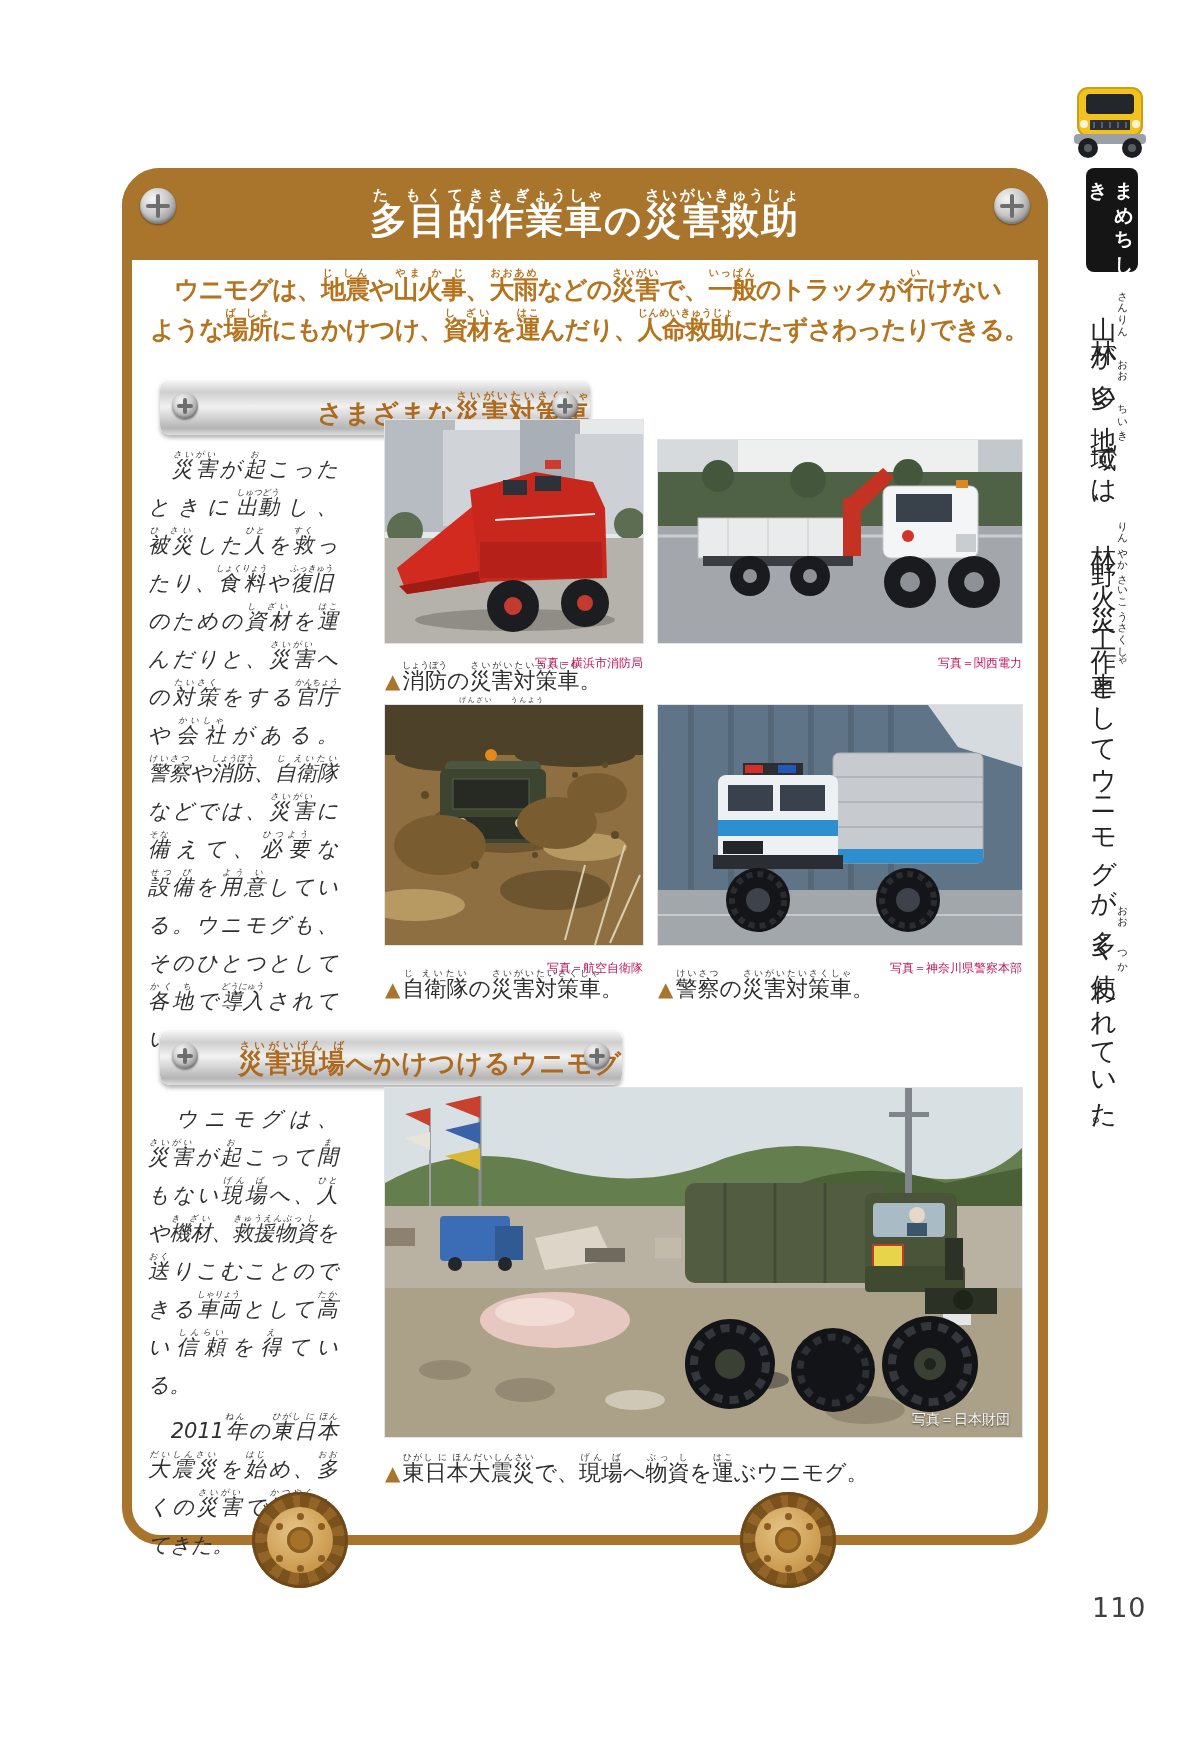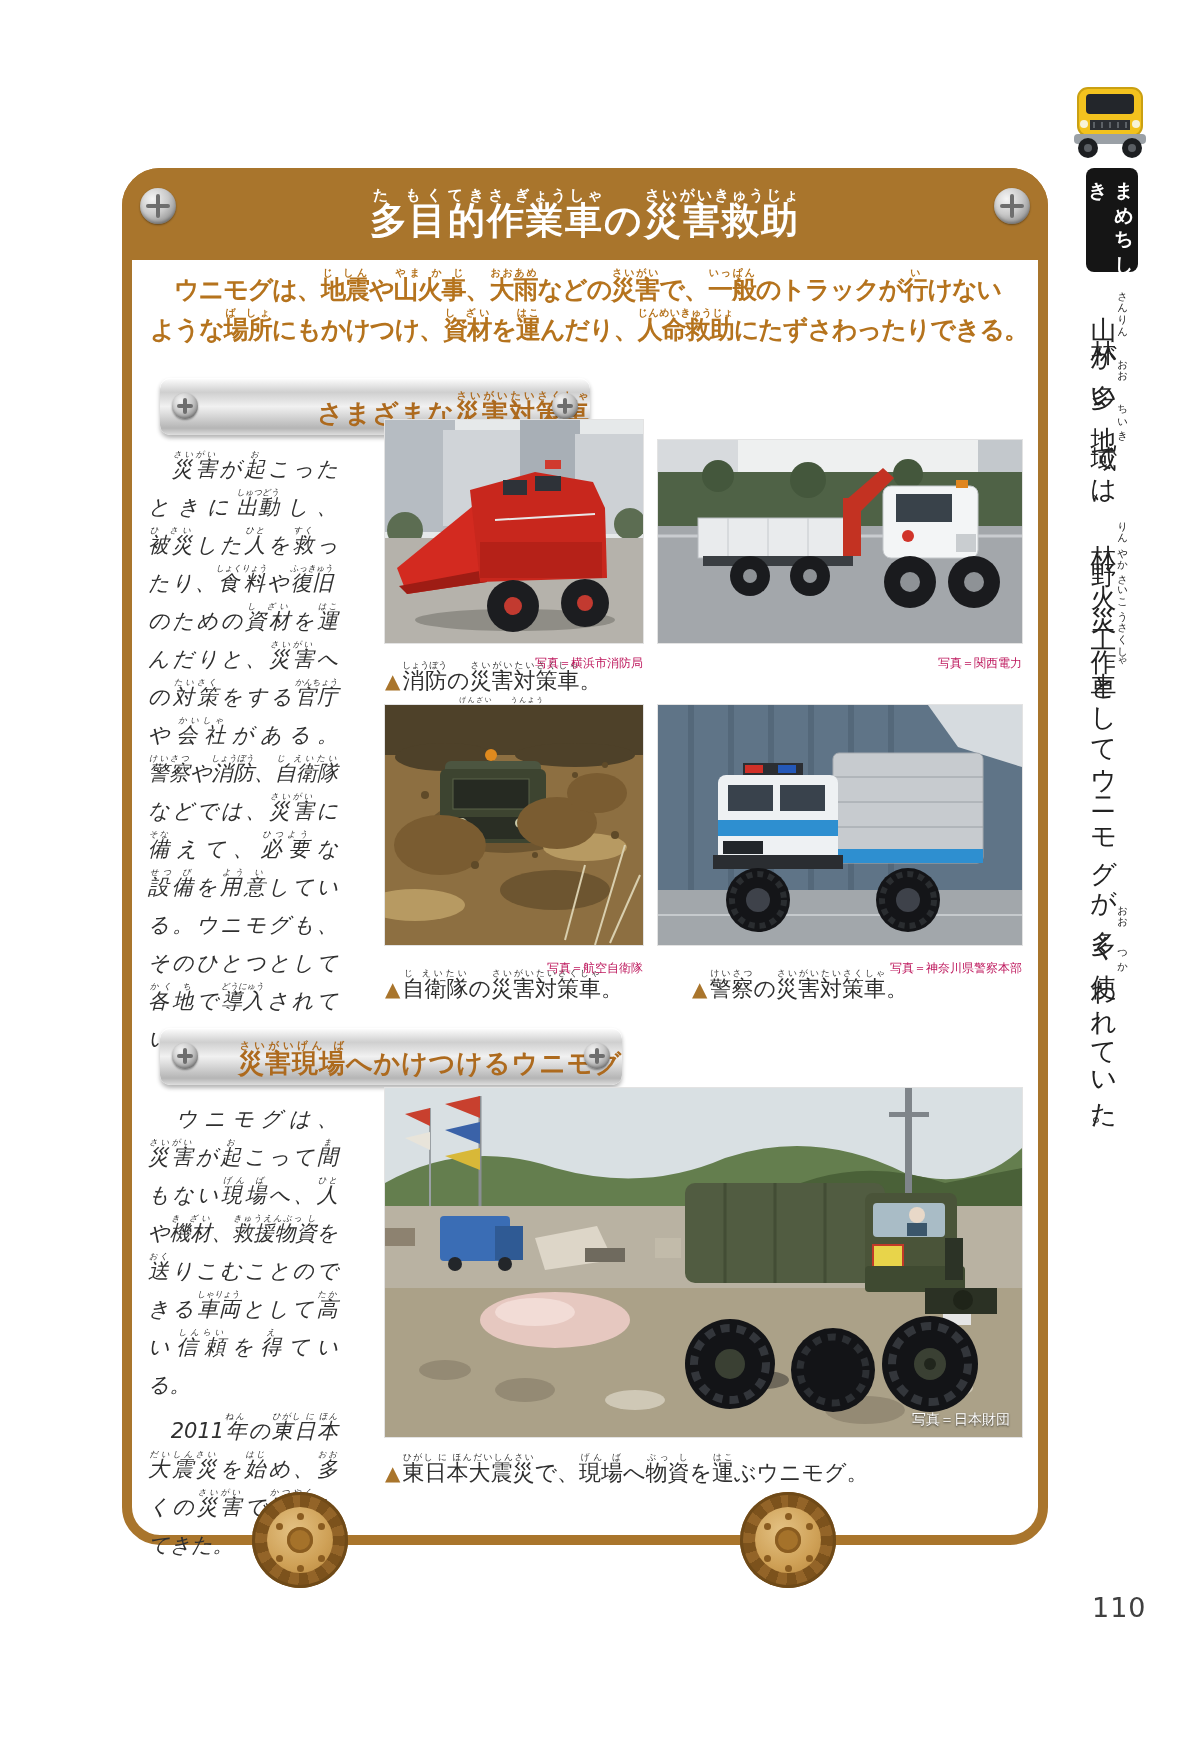--- a/index.html
+++ b/index.html
@@ -239,21 +239,21 @@
       <circle cx="250" cy="195" r="26" fill="none" stroke="#2a2d30" stroke-width="6" stroke-dasharray="6 5"></circle>
       <circle cx="250" cy="195" r="12" fill="#3e424a"></circle>
     </svg>
   </figure>
 
   <div class="abs cap" style="left:385px;top:968px;">
     <span class="tri">▲</span><span><ruby>自衛隊<rt>じ えいたい</rt></ruby>の<ruby>災害対策車<rt>さいがいたいさくしゃ</rt></ruby>。</span>
   </div>
   <div class="abs credit" style="right:557px;top:960px;">写真＝航空自衛隊</div>
 
-  <div class="abs cap" style="left:692px;top:968px;">
+  <div class="abs cap" style="left:658px;top:968px;">
     <span class="tri">▲</span><span><ruby>警察<rt>けいさつ</rt></ruby>の<ruby>災害対策車<rt>さいがいたいさくしゃ</rt></ruby>。</span>
   </div>
   <div class="abs credit" style="right:178px;top:960px;">写真＝神奈川県警察本部</div>
 
   <div class="abs metal-bar" style="left:160px;top:1028px;width:462px;height:57px;">
     <span class="screw sm left"></span>
     <h2><ruby>災害現場<rt>さいがいげん ば</rt></ruby>へかけつけるウニモグ</h2>
     <span class="screw sm right"></span>
   </div>
 

